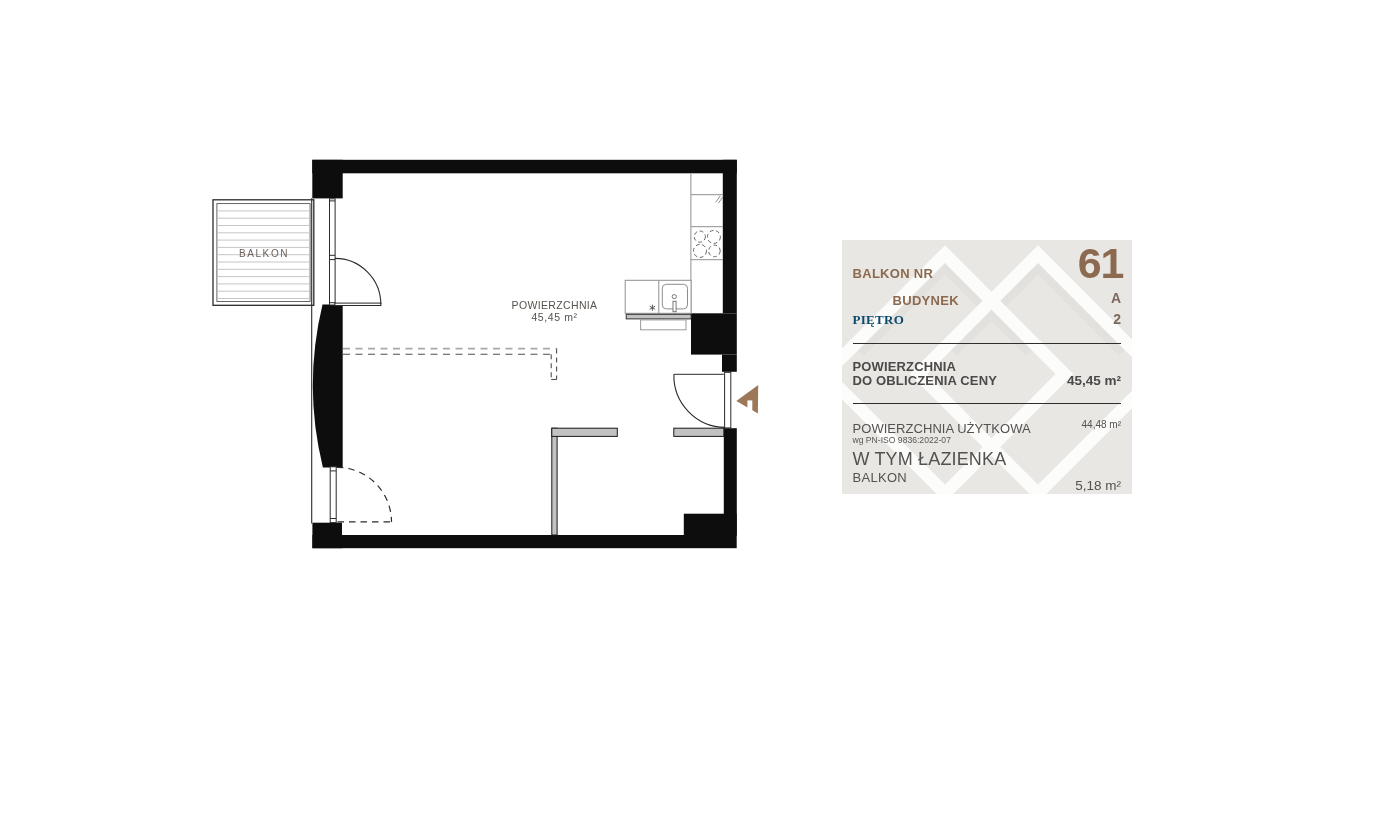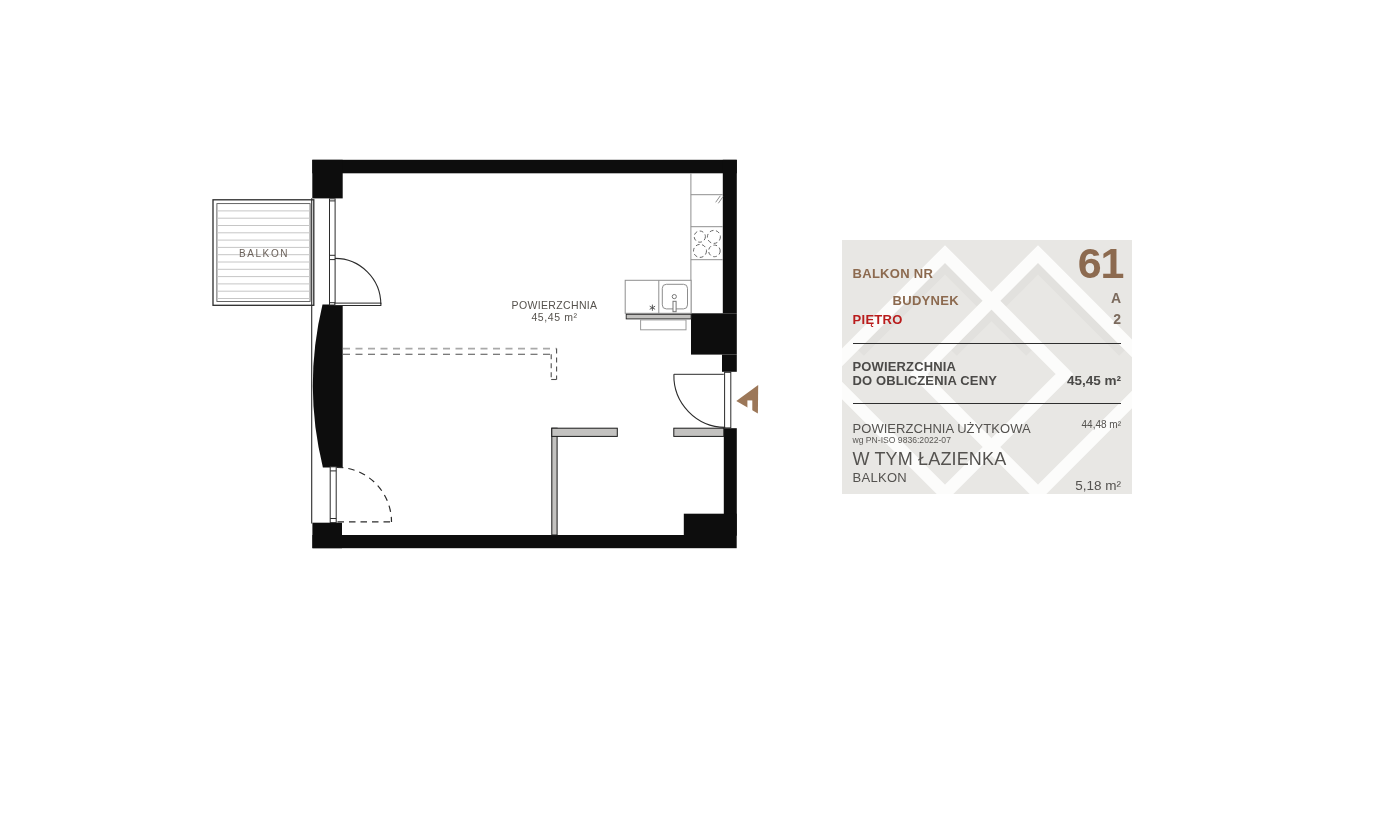--- a/index.html
+++ b/index.html
@@ -157,21 +157,21 @@
     </g>
   </svg>
 
   <div class="abs" style="left:10.5px;top:26px;font-size:13px;font-weight:bold;letter-spacing:0.3px;color:#8c6a4f;">BALKON NR</div>
 
   <div class="abs" style="right:8px;top:-1px;font-size:43px;font-weight:bold;letter-spacing:-1px;color:#8c6a4f;">61</div>
 
   <div class="abs" style="left:10.5px;top:52.5px;font-size:13px;font-weight:bold;letter-spacing:0.3px;color:#8c6a4f;margin-left:40px;">BUDYNEK</div>
   <div class="abs" style="right:10.5px;top:50px;font-size:14px;font-weight:bold;color:#7b6a5d;">A</div>
 
-  <div class="abs" style="left:10.5px;top:72px;font-size:13px;font-weight:bold;letter-spacing:0.3px;color:#b91c1c;">PIĘTRO</div>
+  <div class="abs" style="left:10.5px;top:72px;font-size:13px;font-weight:bold;letter-spacing:0.3px;color:#0c4a6e;font-family:Liberation Serif, serif;">PIĘTRO</div>
   <div class="abs" style="right:10.5px;top:71px;font-size:14px;font-weight:bold;color:#7b6a5d;">2</div>
 
   <div class="abs" style="left:10.5px;top:103px;width:268px;height:1.3px;background:#2e2e2e;"></div>
 
   <div class="abs" style="left:10.5px;top:120px;font-size:13px;font-weight:bold;letter-spacing:0.15px;color:#4b4a48;line-height:14px;">POWIERZCHNIA<br>DO OBLICZENIA CENY</div>
   <div class="abs" style="right:10.5px;top:133px;font-size:13.5px;font-weight:bold;letter-spacing:0px;color:#4b4a48;">45,45 m²</div>
 
   <div class="abs" style="left:10.5px;top:163px;width:268px;height:1.3px;background:#2e2e2e;"></div>
 
   <div class="abs" style="left:10.5px;top:181px;font-size:13px;letter-spacing:0.05px;color:#54524f;">POWIERZCHNIA UŻYTKOWA</div>

